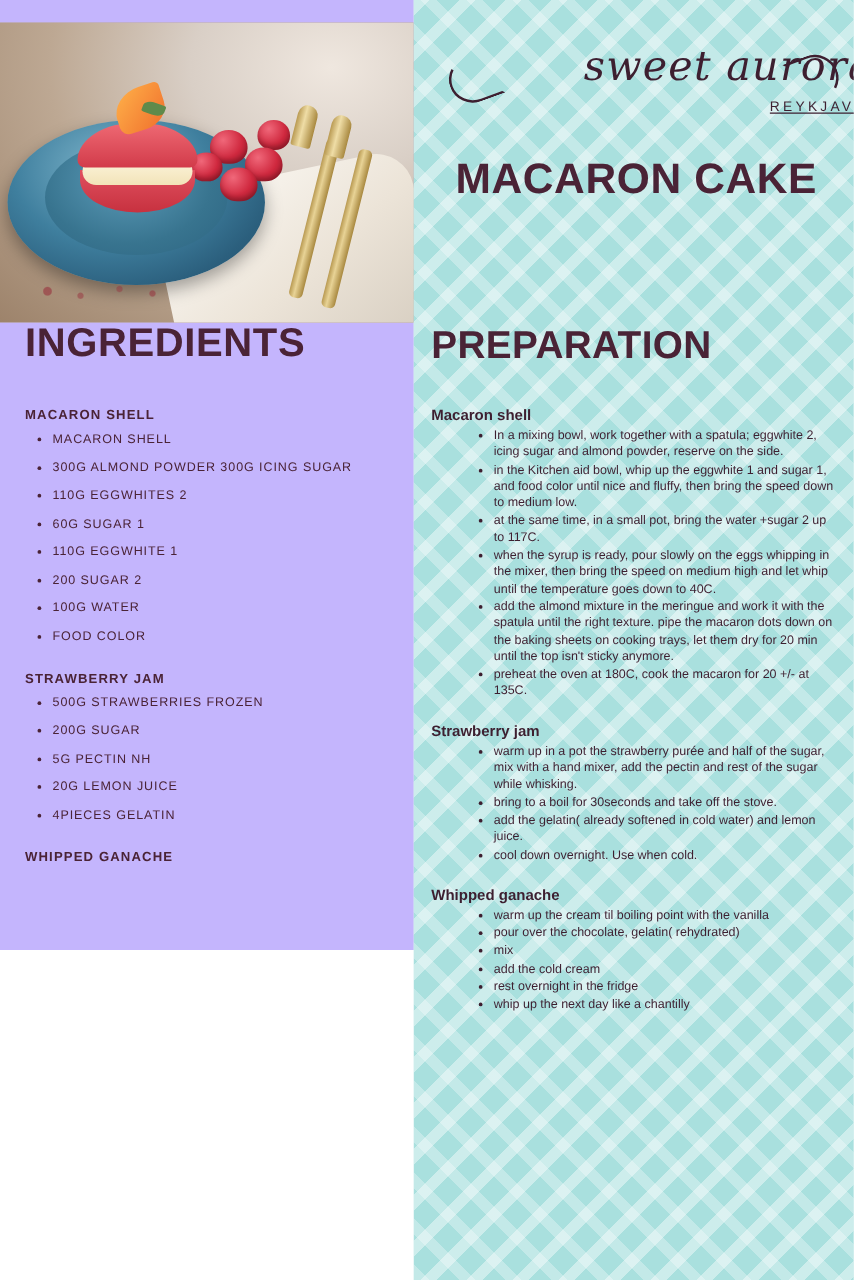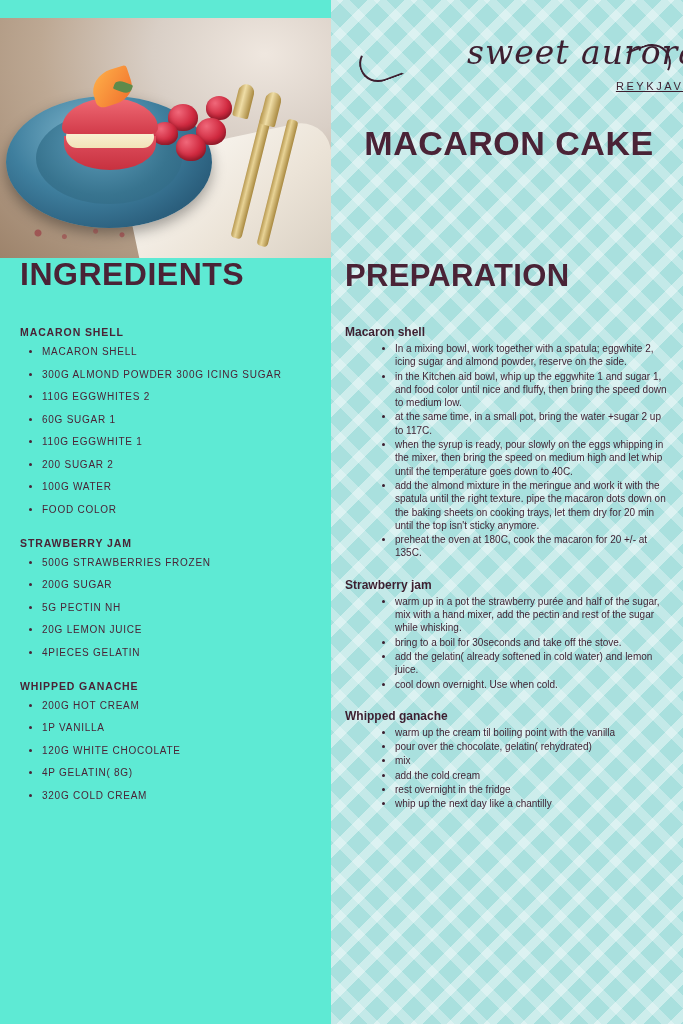--- a/index.html
+++ b/index.html
@@ -18,22 +18,22 @@
     width: 683px;
     height: 1024px;
     overflow: hidden;
   }
   
   .left-col {
     position: absolute;
     left: 0;
     top: 0;
     width: 331px;
-    height: 1024px;
-    background: #5eead4;
+    height: 760px;
+    background: #c4b5fd;
     box-sizing: border-box;
   }
   .photo {
     position: absolute;
     left: 0;
     top: 18px;
     width: 331px;
     height: 240px;
     overflow: hidden;
     background: #b9a79a;
@@ -356,27 +356,20 @@
           <li>500G STRAWBERRIES FROZEN</li>
           <li>200G SUGAR</li>
           <li>5G PECTIN NH</li>
           <li>20G LEMON JUICE</li>
           <li>4PIECES GELATIN</li>
         </ul>
       </div>
 
       <div class="grp">
         <div class="grp-title">WHIPPED GANACHE</div>
-        <ul>
-          <li>200G HOT CREAM</li>
-          <li>1P VANILLA</li>
-          <li>120G WHITE CHOCOLATE</li>
-          <li>4P GELATIN( 8G)</li>
-          <li>320G COLD CREAM</li>
-        </ul>
       </div>
 
     </div>
   </div>
 
   <div class="right-col">
 
     <div class="brand">
       <div class="brand-swirl-l"></div>
       <div class="brand-swirl-r"></div>

